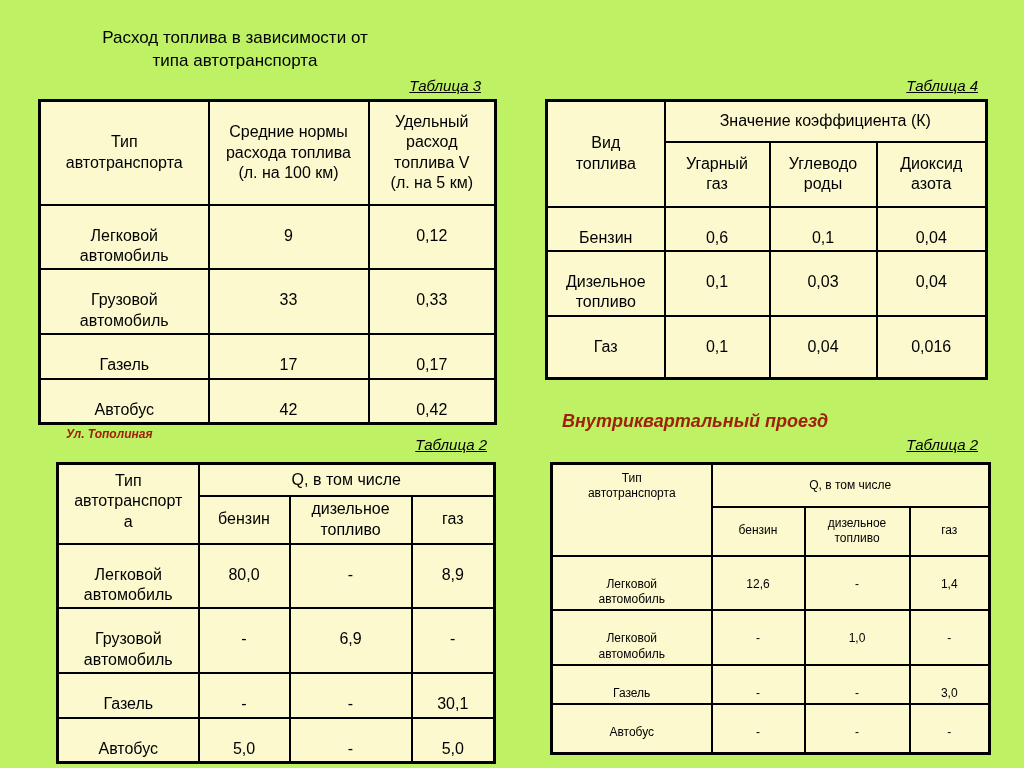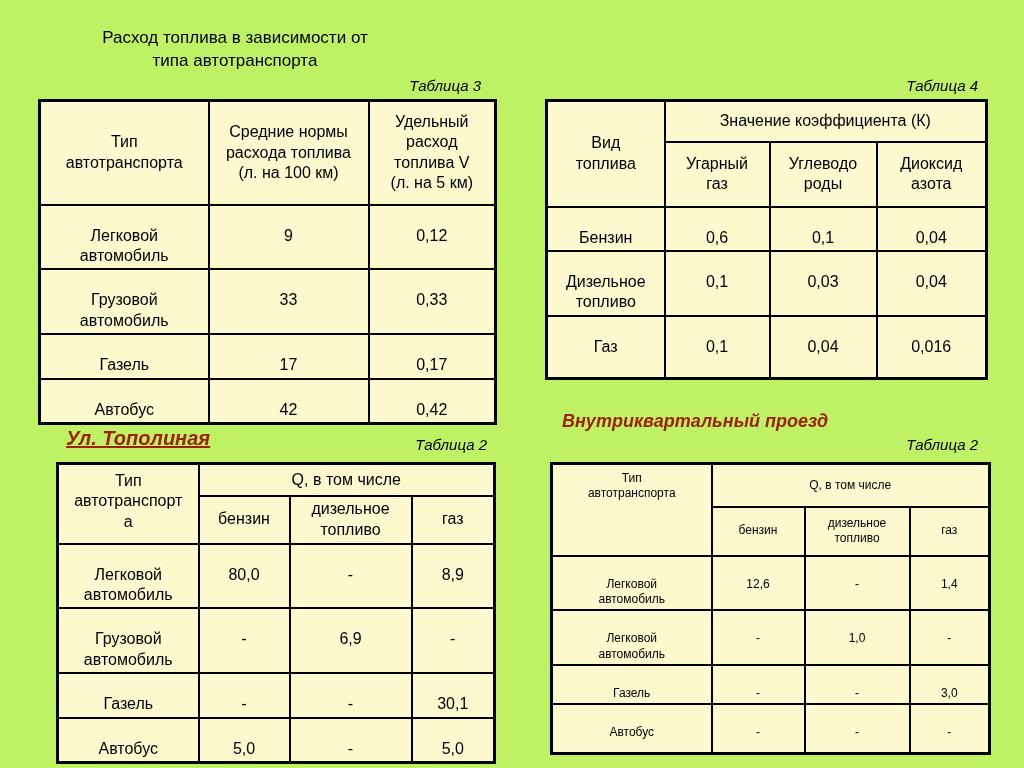--- a/index.html
+++ b/index.html
@@ -4,21 +4,21 @@
 <style>
   html,body { margin:0; padding:0; background:#888; }
   .slide {
     position:relative; width:1024px; height:768px;
     background:#bef264; overflow:hidden;
     font-family:"Liberation Sans","DejaVu Sans",sans-serif;
     color:#000;
   }
   .abs { position:absolute; }
   .title { font-size:17px; text-align:center; line-height:1.35; white-space:pre-line; }
-  .tbl-label { font-size:15px; font-style:italic; text-align:right; white-space:pre; }
+  .tbl-label { font-size:15px; font-style:italic; text-align:right; white-space:pre;text-decoration:underline; }
   .red-label { color:#9E200D; font-style:italic; font-weight:bold; white-space:pre; }
   table.tbl { border-collapse:collapse; table-layout:fixed; border:3px solid #000; background:#FBF9CD; }
   .tbl th, .tbl td {
     border:2px solid #000; text-align:center; white-space:pre-line;
     line-height:1.28; padding:2px 4px; font-weight:normal; overflow:hidden;
   }
   .tbl th { vertical-align:middle; }
   .tbl td { vertical-align:top; padding-top:20px; }
   .fs16 { font-size:16px; }
   .fs12 { font-size:12px; }
@@ -115,21 +115,21 @@
     <tr style="height:63px">
       <td>Газ</td>
       <td>0,1</td>
       <td>0,04</td>
       <td>0,016</td>
     </tr>
   </tbody>
     </table>
 
 
-  <div class="abs red-label" style="left:66px; top:427px; font-size:20px;text-decoration:underline;">Ул. Тополиная</div>
+  <div class="abs red-label" style="left:66px; top:427px; font-size:12px;">Ул. Тополиная</div>
   <div class="abs tbl-label" style="left:287px; top:436px; width:200px;">Таблица 2</div>
 
   <table class="abs tbl fs16" style="left:56px; top:462px; width:437px;">
     <colgroup>
         <col style="width:141px">
         <col style="width:91px">
         <col style="width:122px">
         <col style="width:83px">
       </colgroup>
     <tbody>

